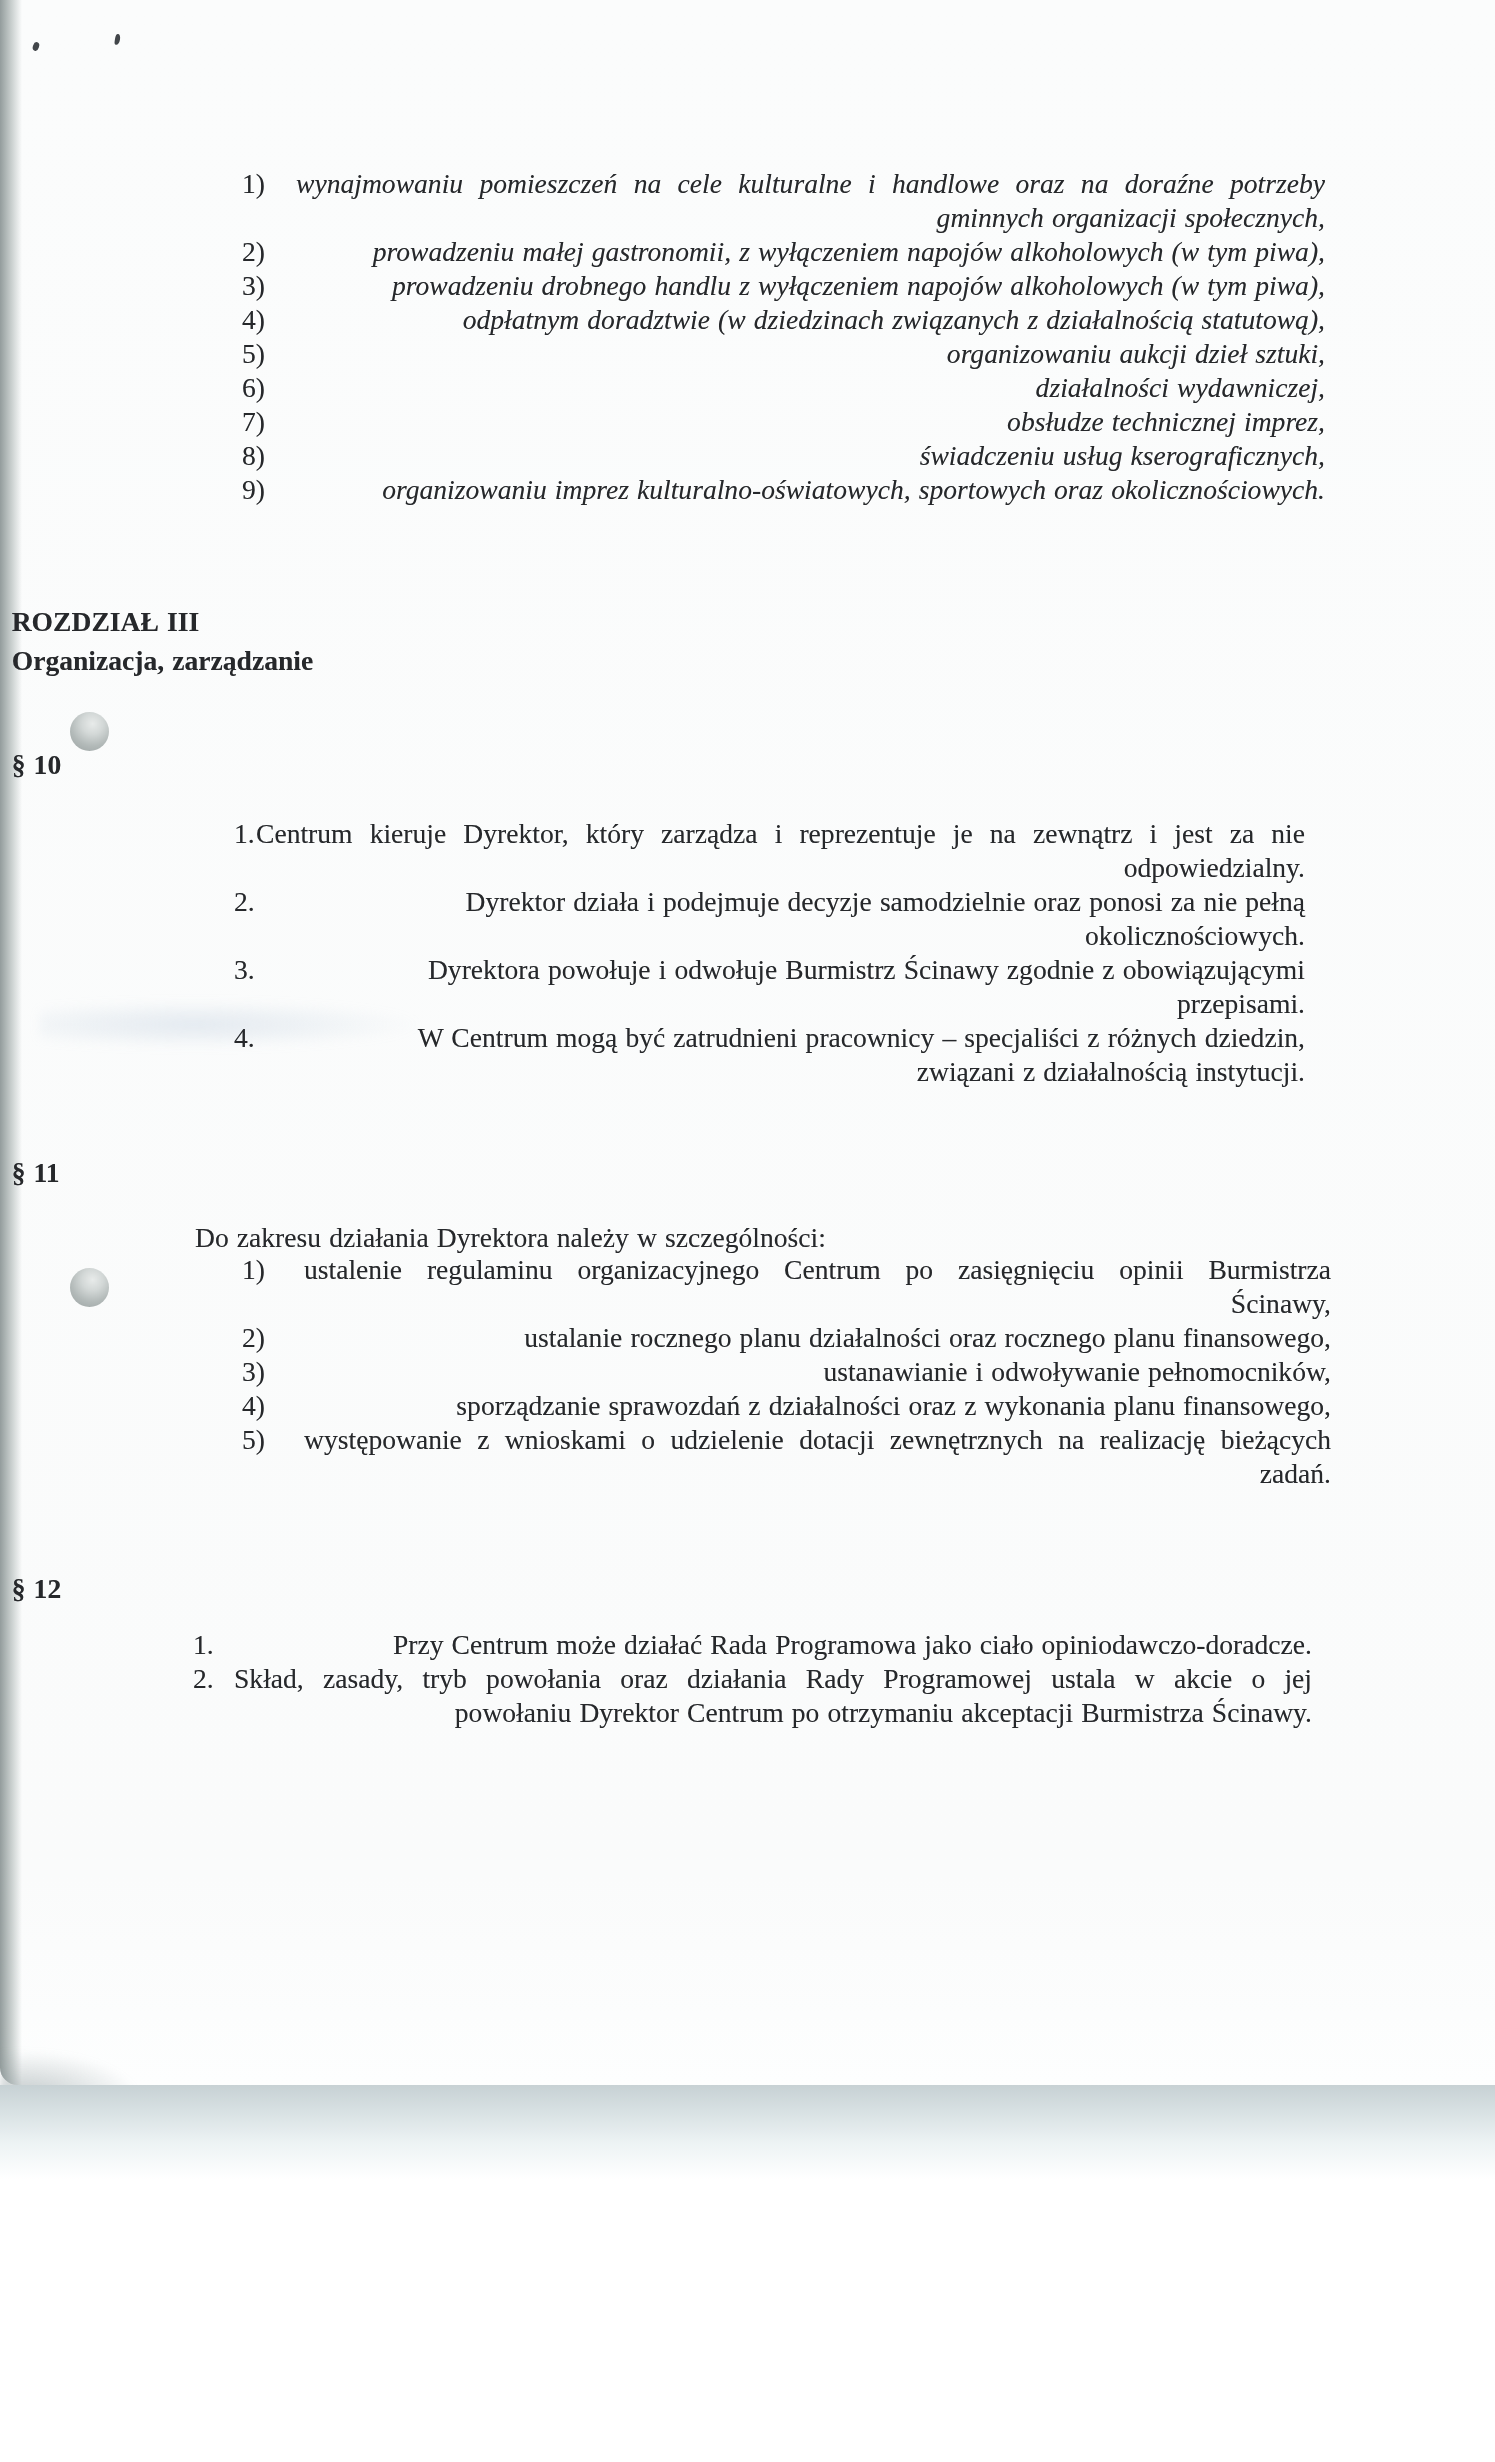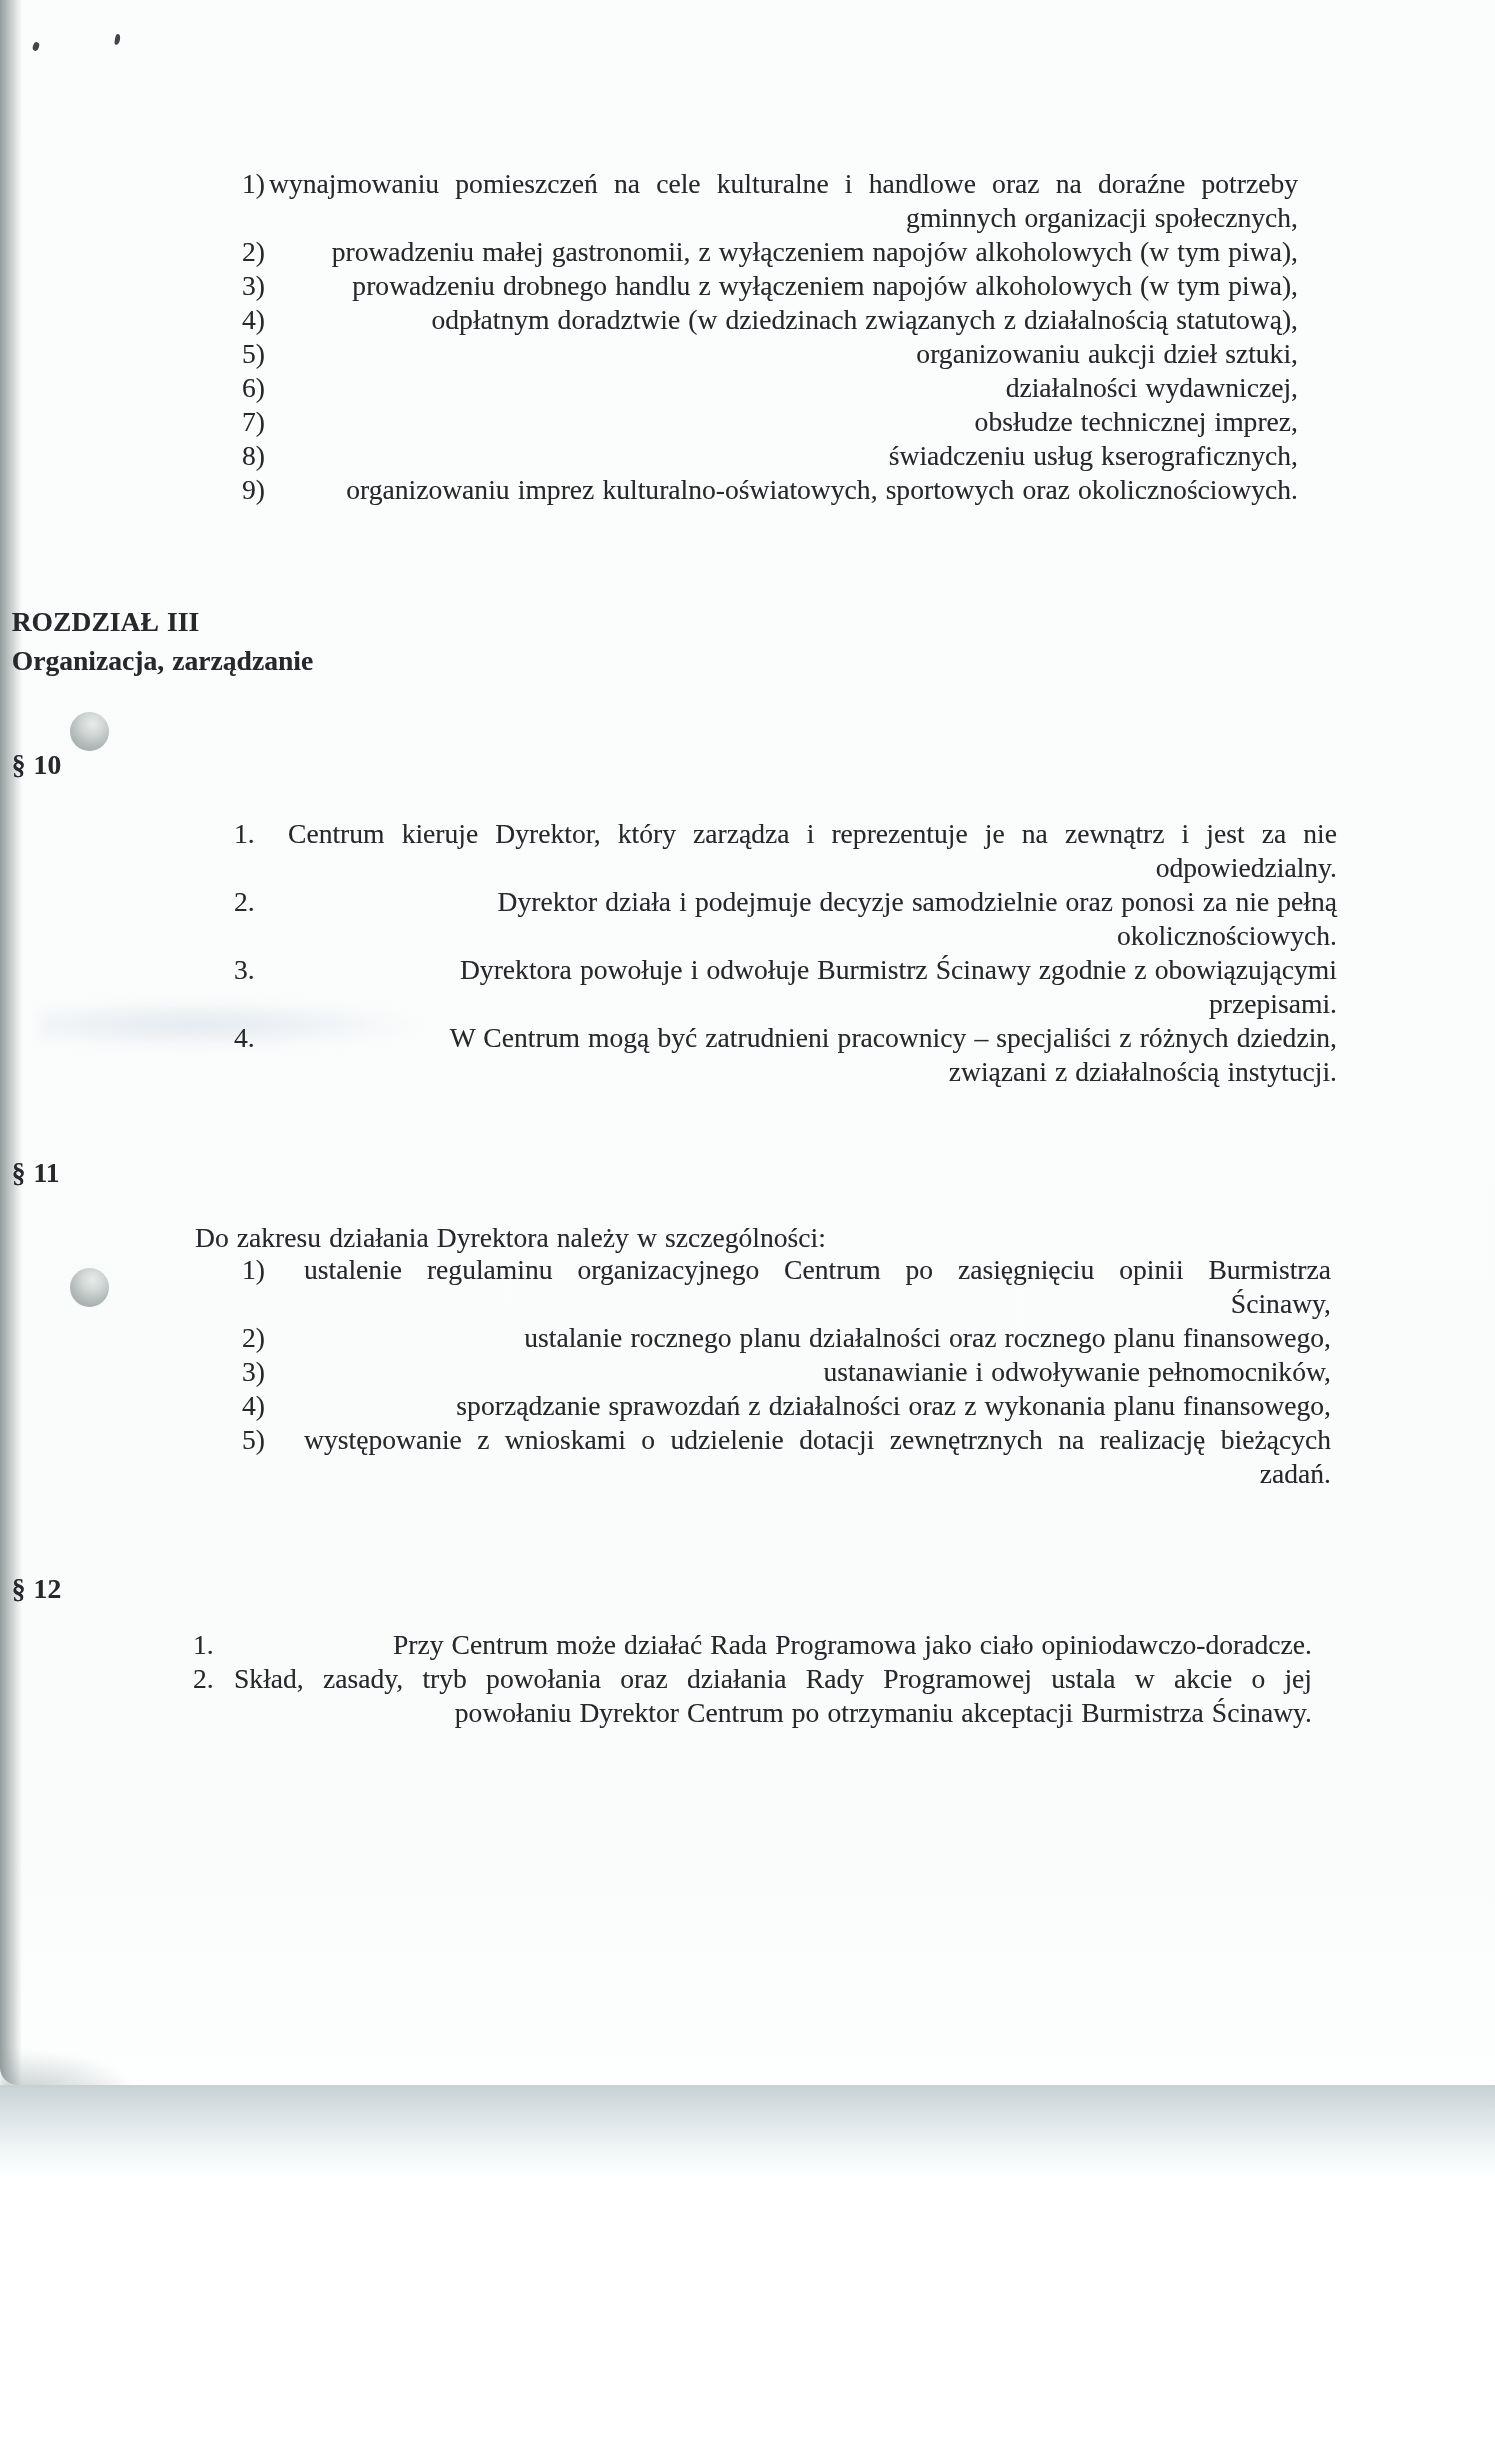--- a/index.html
+++ b/index.html
@@ -54,23 +54,23 @@
   .h-subtitle{top:644px;}
   .h-s10{top:748px;}
   .h-s11{top:1156px;}
   .h-s12{top:1572px;}
 
   .para{position:absolute;}
   .s11-intro{left:195px;top:1221px;width:1149px;}
 
   .list{position:absolute;}
   .intro-list{left:242px;top:167px;}
-  .intro-list .txt{margin-left:27px;width:1029px;}
+  .intro-list .txt{margin-left:54px;width:1029px;font-style:italic;}
   .s10-list{left:234px;top:817px;}
-  .s10-list .txt{margin-left:54px;width:1049px;}
+  .s10-list .txt{margin-left:22px;width:1049px;}
   .s11-list{left:242px;top:1253px;}
   .s11-list .txt{margin-left:62px;width:1027px;}
   .s12-list{left:193px;top:1628px;}
   .s12-list .txt{margin-left:41px;width:1078px;}
 
   .li{position:relative;}
   .num{position:absolute;left:0;top:0;}
   .txt{display:block;}
   .ln{display:block;white-space:nowrap;text-align:right;}
   .ln.fill{white-space:normal;text-align:justify;text-align-last:justify;}

